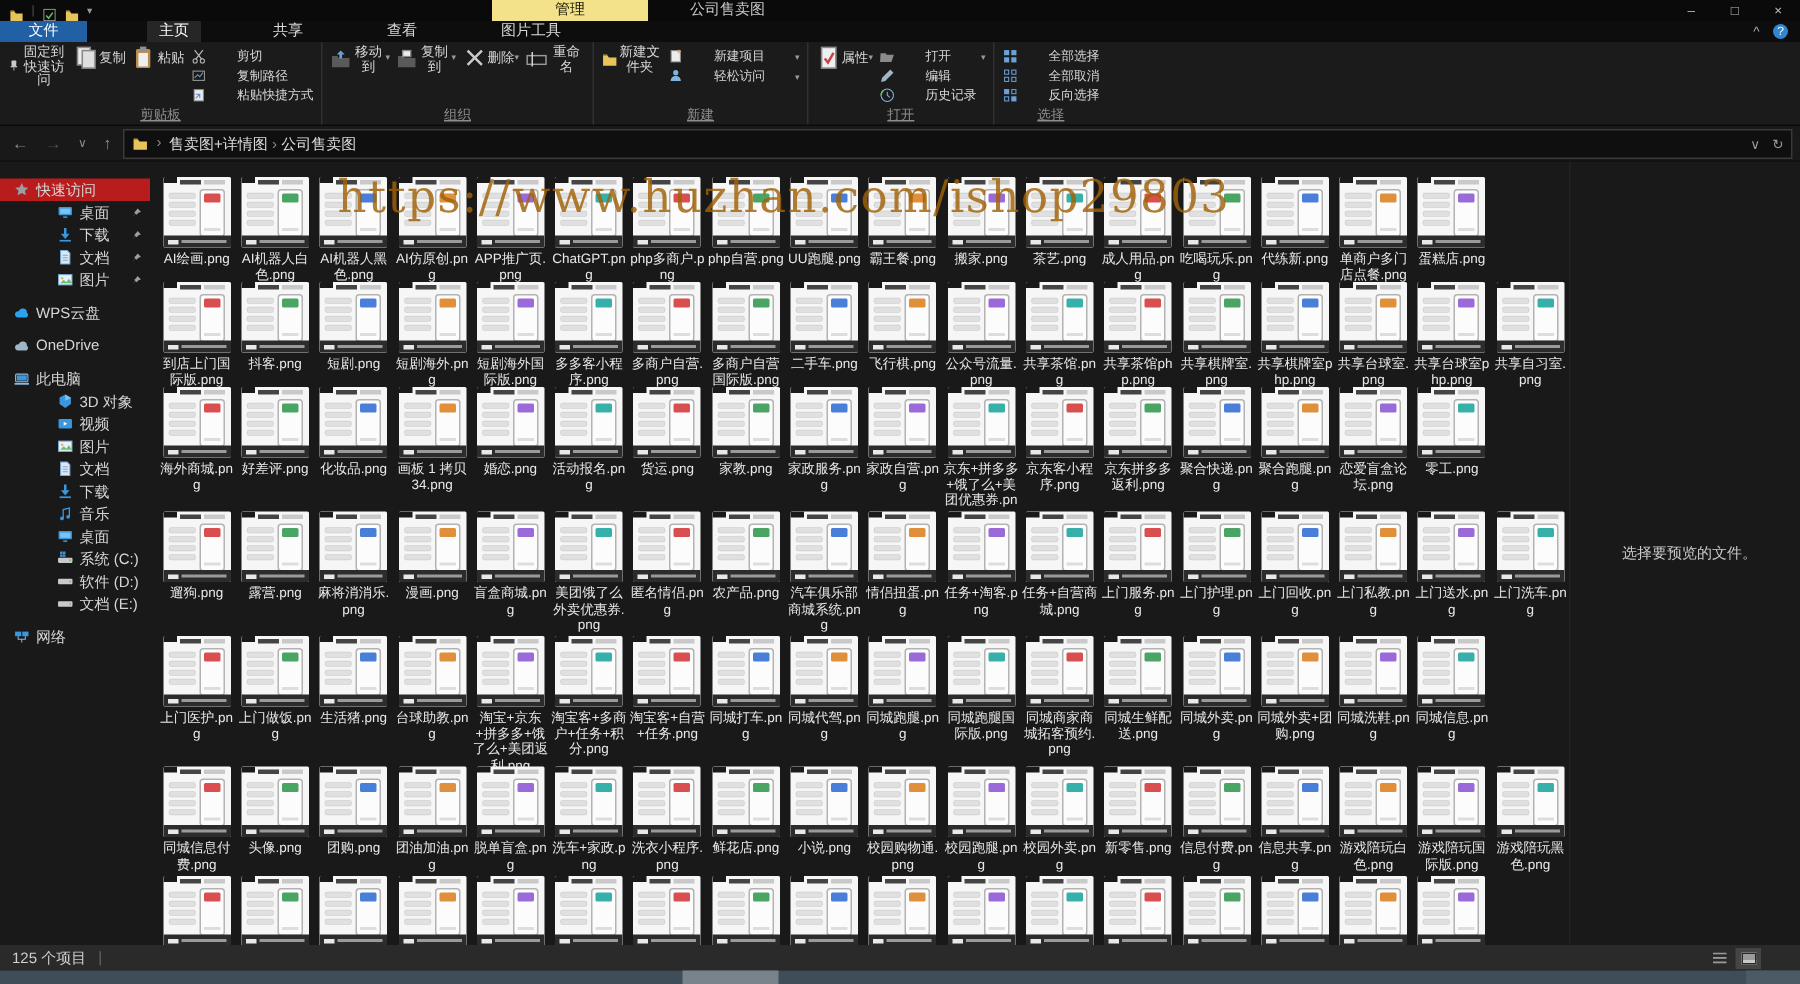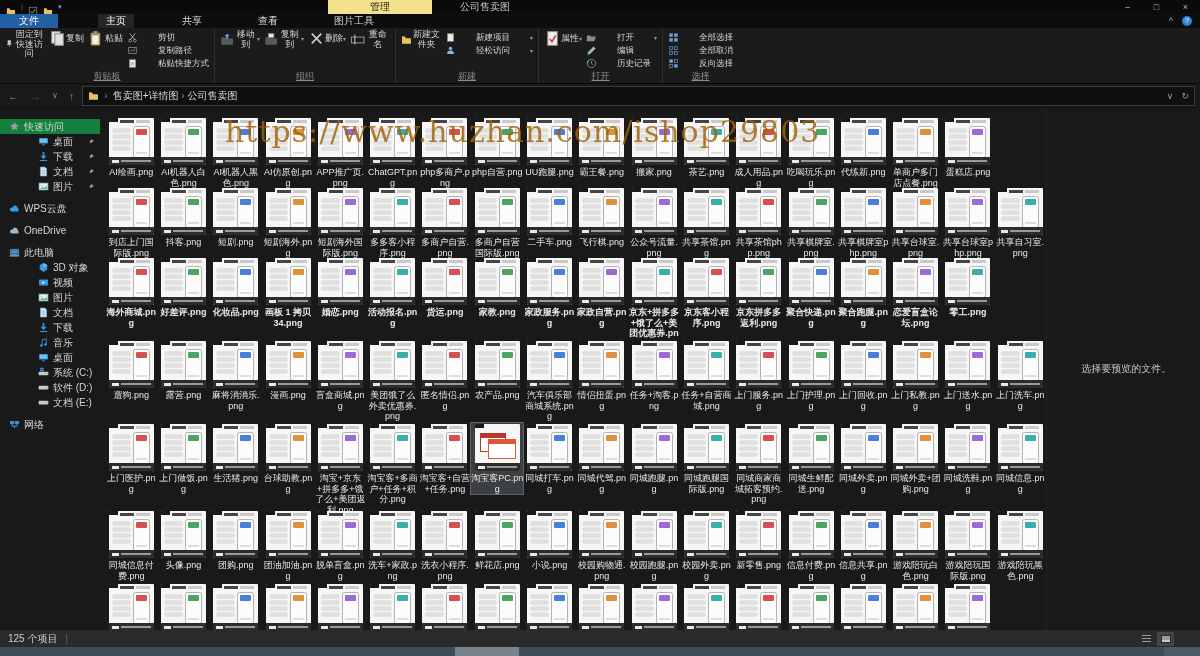--- a/index.html
+++ b/index.html
@@ -54,30 +54,30 @@
   .searchbox{width:310px;height:18px;background:#0f0f0f;border:1px solid #3a3a3a;display:flex;align-items:center;padding:0 4px;flex-shrink:0;}
   .searchbox input{flex:1;background:transparent;border:0;outline:0;color:#8f8f8f;font-size:10px;font-family:"Liberation Sans",sans-serif;}
   .searchbox .qi{width:11px;height:11px;}
 
   
   .main{flex:1;display:flex;position:relative;background:#191919;overflow:hidden;}
   .sidebar{width:100px;flex-shrink:0;padding-top:11px;font-size:10px;color:#d6d6d6;}
   .snav{height:15px;display:flex;align-items:center;gap:4px;padding-left:9px;position:relative;white-space:nowrap;}
   .snav.lvl1{padding-left:38px;}
   .snav.gap{margin-top:7px;}
-  .snav.active{background:#15803d;}
+  .snav.active{background:#b91c1c;}
   .snav .si{width:11px;height:11px;flex-shrink:0;}
   .snav .si svg{width:100%;height:100%;display:block;}
   .snav .pin{position:absolute;right:5px;width:8px;height:8px;}
   .snav .pin svg{width:100%;height:100%;display:block;}
 
   .files{flex:1;padding:9px 0 0 5px;position:relative;}
   .frow{display:flex;align-items:flex-start;}
   .frow:nth-child(1){height:70px;} .frow:nth-child(2){height:70px;}
-  .frow:nth-child(3){height:83px;font-weight:bold;} .frow:nth-child(4){height:83px;}
+  .frow:nth-child(3){height:83px;} .frow:nth-child(4){height:83px;}
   .frow:nth-child(5){height:87px;} .frow:nth-child(6){height:73px;}
   .fitem{width:52.3px;display:flex;flex-direction:column;align-items:center;padding-top:1px;}
   .fitem.selected{background:#3d4043;box-shadow:0 0 0 1px #606468;}
   .fthumb{width:45px;height:47px;background:#f6f6f6;border-radius:1px;position:relative;overflow:hidden;flex-shrink:0;}
   .fthumb .cut{position:absolute;top:0;left:0;width:9px;height:4px;background:#191919;}
   .th-top{position:absolute;top:2px;left:11px;right:4px;height:3px;display:flex;gap:2px;}
   .th-top i{flex:1;height:2.5px;background:#444;}
   .th-top i + i{background:#c9c9c9;}
   .th-body{position:absolute;top:8px;left:4px;right:4px;bottom:9px;display:flex;gap:3px;}
   .th-fields{flex:1;display:flex;flex-direction:column;gap:3px;padding-top:3px;}
@@ -2613,36 +2613,20 @@
                   <u></u>
                 </div>
               </div>
               <div class="th-foot">
                 <b></b>
                 <i></i>
               </div>
             </div>
             <div class="fname">淘宝客+自营+任务.png</div>
           </div>
-          <div class="fitem selected">
-            <div class="fthumb pc">
-              <span class="cut"></span>
-              <div class="pcw1">
-                <b></b>
-              </div>
-              <div class="pcw2">
-                <b></b>
-              </div>
-              <div class="th-foot">
-                <b></b>
-                <i></i>
-              </div>
-            </div>
-            <div class="fname">淘宝客PC.png</div>
-          </div>
           <div class="fitem">
             <div class="fthumb" style="--acc: #4a7fd9;">
               <span class="cut"></span>
               <div class="th-top">
                 <i></i>
                 <i></i>
               </div>
               <div class="th-body">
                 <div class="th-fields">
                   <i></i>

